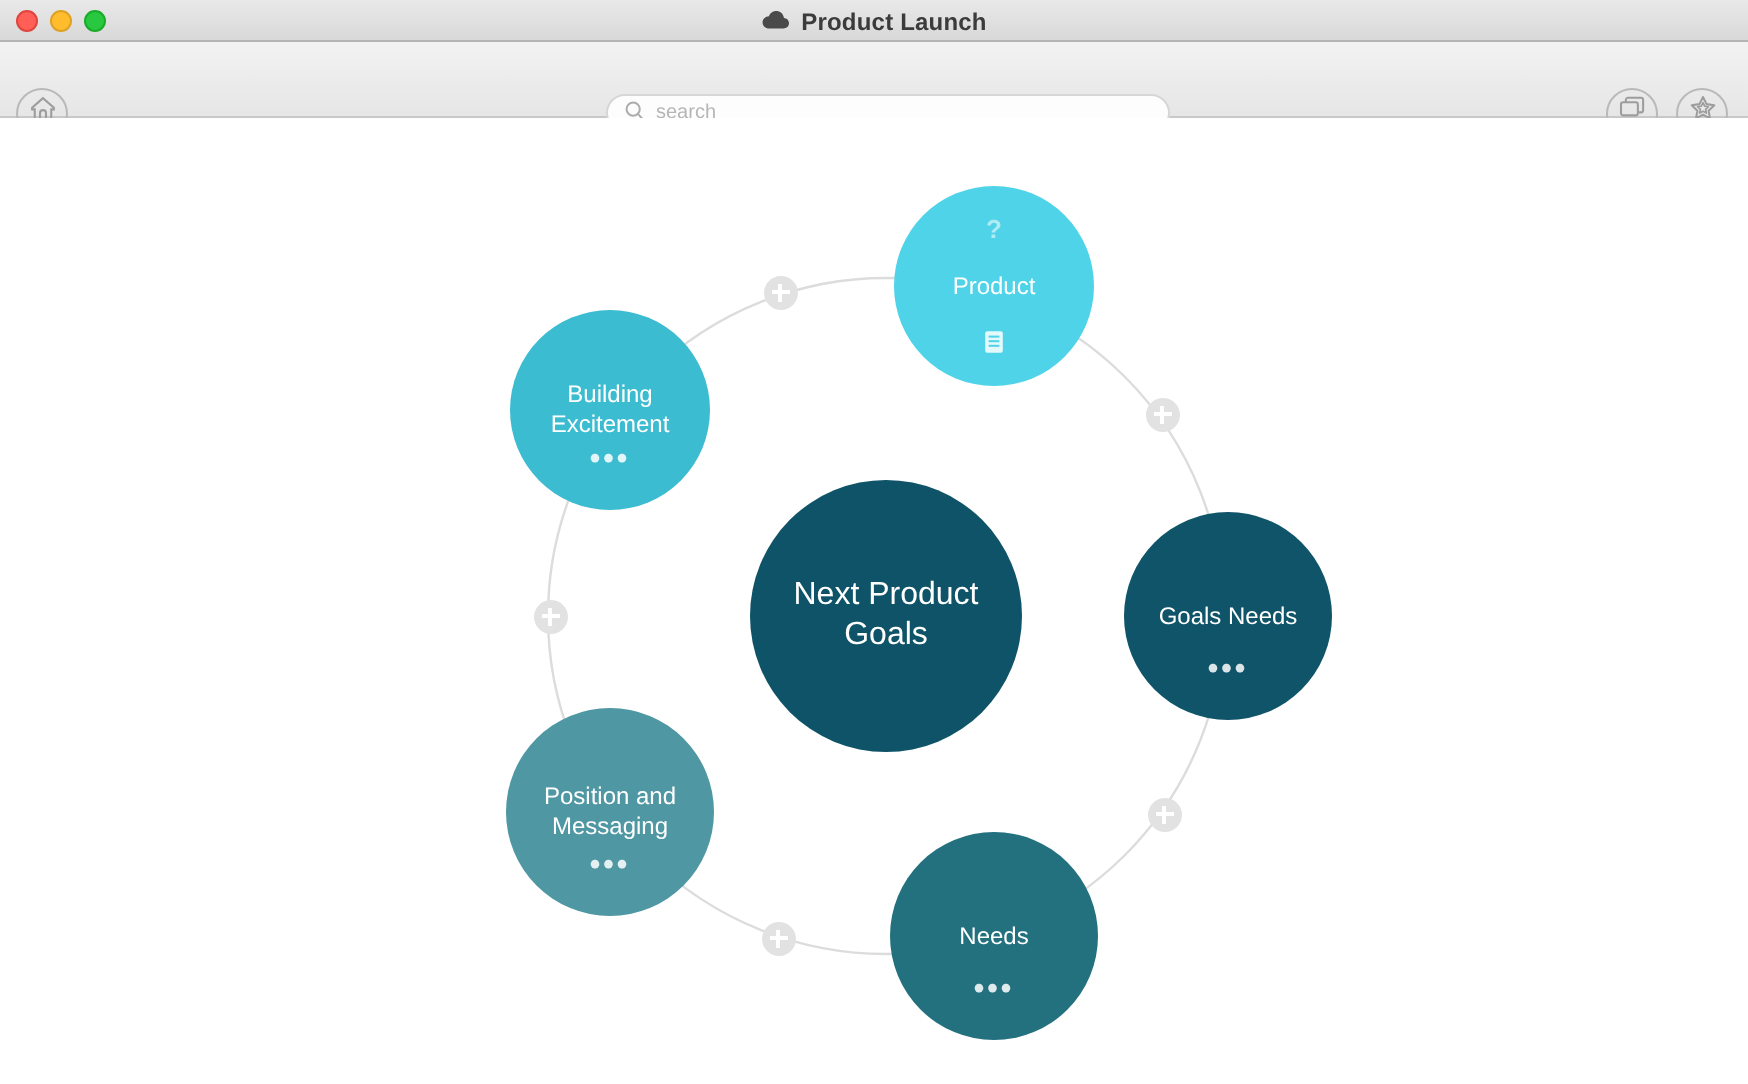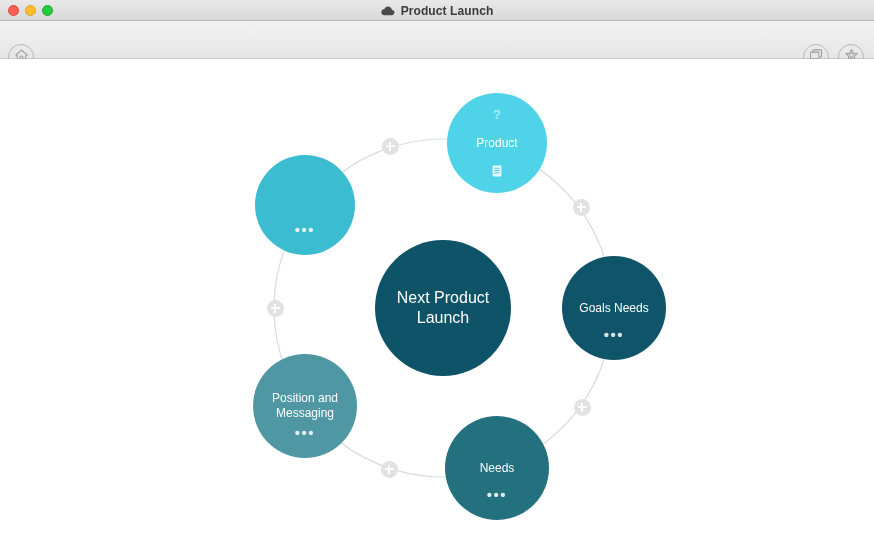--- a/index.html
+++ b/index.html
@@ -221,20 +221,29 @@
 
     <div class="tb-btn tb-home">
       <span>
         <svg width="15" height="15" viewBox="0 0 16 16">
           <path d="M8 2.2 2.2 7.3v.9h1.4V14h8.8V8.2h1.4v-.9L8 2.2z" fill="none" stroke="#9d9d9d" stroke-width="1.1"></path>
           <path d="M6.4 14V10.2c0-.9.7-1.6 1.6-1.6s1.6.7 1.6 1.6V14" fill="none" stroke="#9d9d9d" stroke-width="1.1"></path>
         </svg>
       </span>
     </div>
 
+    <div class="searchbox">
+      <span>
+        <svg width="11" height="11" viewBox="0 0 12 12">
+          <circle cx="5" cy="5" r="3.6" fill="none" stroke="#adadad" stroke-width="1.1"></circle>
+          <line x1="7.7" y1="7.7" x2="10.6" y2="10.9" stroke="#adadad" stroke-width="1.1" stroke-linecap="round"></line>
+        </svg>
+      </span>
+      <input class="search-input" type="text" placeholder="search" value="" style="">
+    </div>
 
     <div class="tb-btn tb-panels">
       <span>
         <svg width="15" height="15" viewBox="0 0 16 16">
           <rect x="1.6" y="4.4" width="9" height="7" rx="1.2" fill="none" stroke="#9d9d9d" stroke-width="1.1"></rect>
           <path d="M4.2 4.2V3.1c0-.6.5-1.1 1.1-1.1h7c.6 0 1.1.5 1.1 1.1v5.6c0 .6-.5 1.1-1.1 1.1h-1.2" fill="none" stroke="#9d9d9d" stroke-width="1.1"></path>
         </svg>
       </span>
     </div>
 
@@ -272,24 +281,25 @@
         </div>
         <div class="node satellite" style="left: 445px; top: 357px; width: 104px; height: 104px; background: rgb(35, 112, 126);">
           <div class="node-label">Needs</div>
           <div class="ellipsis">•••</div>
         </div>
         <div class="node satellite" style="left: 253px; top: 295px; width: 104px; height: 104px; background: rgb(78, 151, 163); align-items: flex-end;">
           <div class="node-label">Position and Messaging</div>
           <div class="ellipsis">•••</div>
         </div>
         <div class="node satellite" style="left: 255px; top: 96px; width: 100px; height: 100px; background: rgb(60, 188, 208);">
+          <div class="node-label">Building Excitement</div>
           <div class="ellipsis">•••</div>
         </div>
         <div class="node center" style="left: 375px; top: 181px; width: 136px; height: 136px; background: rgb(14, 83, 104);">
-          <div class="node-label">Next Product Launch</div>
+          <div class="node-label">Next Product Goals</div>
         </div>
         <div class="plus" style="left: 381.5px; top: 78.5px;">
           <span class="bar-h"></span>
           <span class="bar-v"></span>
         </div>
         <div class="plus" style="left: 572.5px; top: 139.5px;">
           <span class="bar-h"></span>
           <span class="bar-v"></span>
         </div>
         <div class="plus" style="left: 573.5px; top: 339.5px;">

